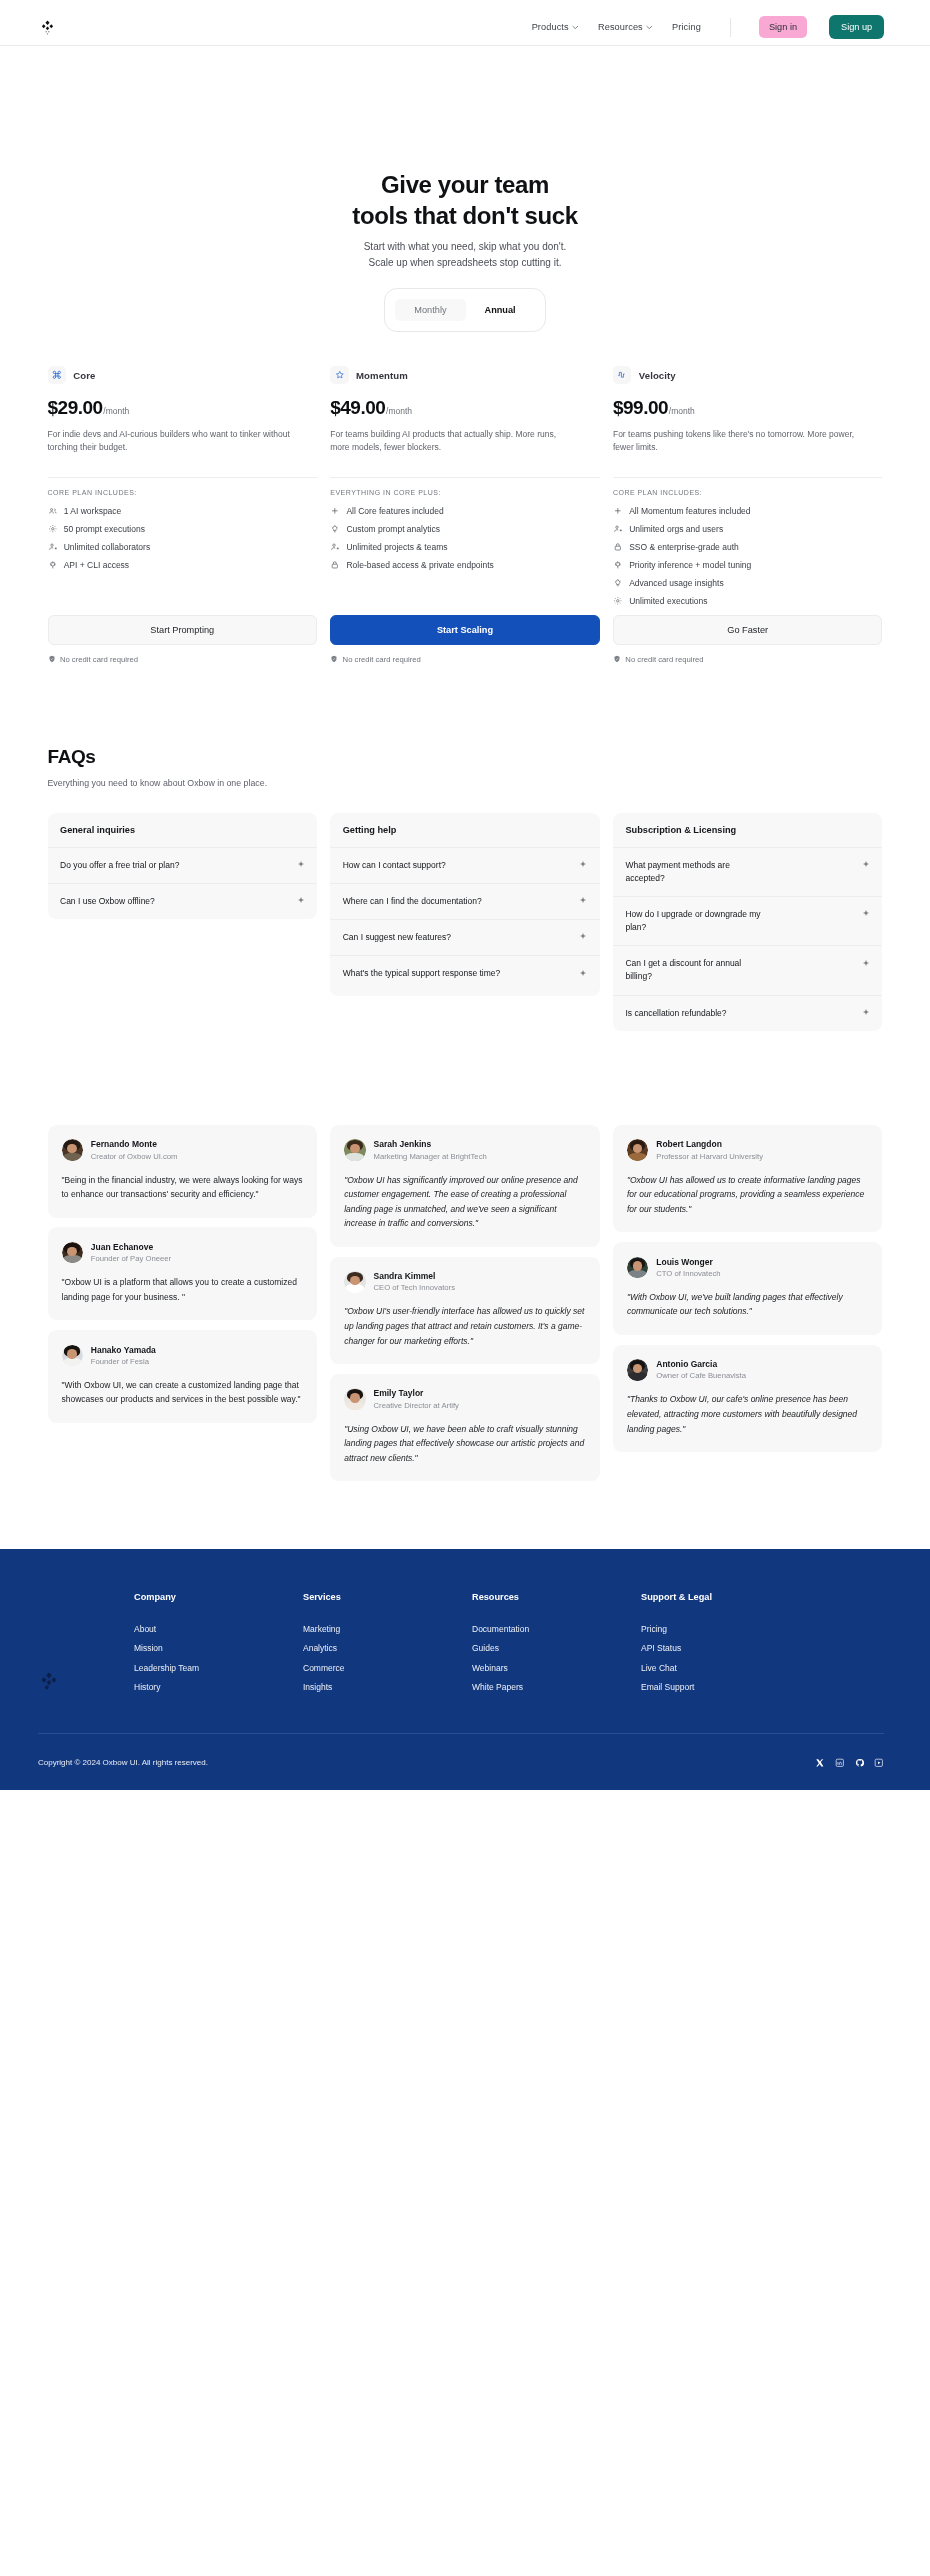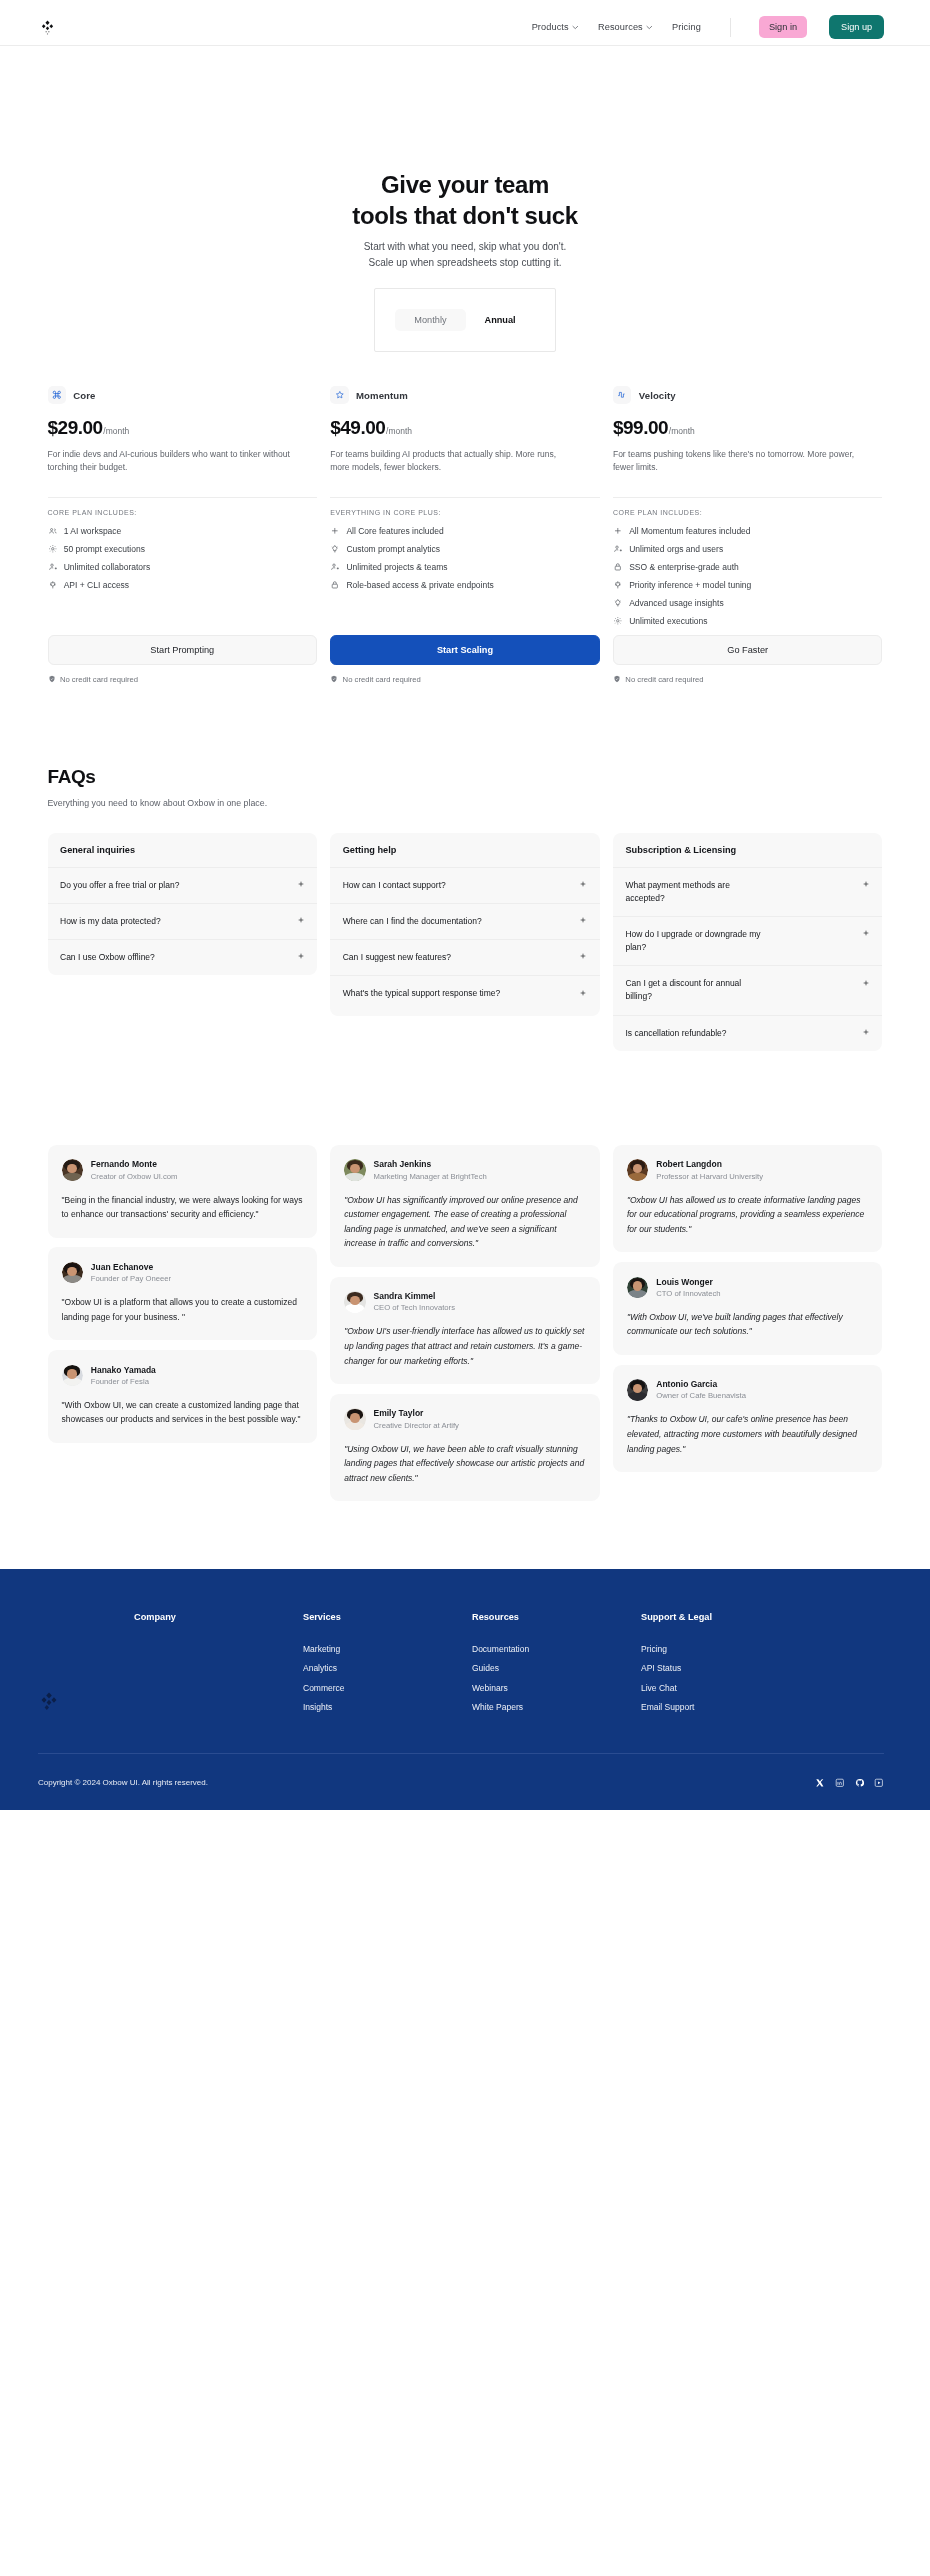--- a/index.html
+++ b/index.html
@@ -49,22 +49,22 @@
     font-size: 24px; line-height: 1.28; font-weight: 700;
     letter-spacing: -0.4px; color: #101114;
   }
   .hero p {
     margin-top: 8px;
     font-size: 10px; line-height: 1.55; color: #4a4e55;
   }
   .toggle-wrap { margin-top: 17.6px; display: flex; justify-content: center; }
   .toggle {
     display: inline-flex; align-items: center;
-    border: 0.7px solid #e8e8e8; border-radius: 2px;
-    background: #ffffff; padding: 20px; overflow: hidden;
+    border: 0.7px solid #e8e8e8; border-radius: 13px;
+    background: #ffffff; padding: 10px; overflow: hidden;
   }
   .toggle-opt {
     font-size: 9.2px; padding: 5.9px 19px; border-radius: 5.1px;
     cursor: pointer; color: #6f737a; background: #f8f8f8;
   }
   .toggle-opt.active { color: #101114; font-weight: 700; background: #ffffff; }
 
   
   .pricing {
     margin: 34px auto 0;
@@ -453,26 +453,20 @@
 
       <div class="faq-card">
         <div class="faq-card-head">General inquiries</div>
         <div class="faq-row">
           <span class="faq-q">Do you offer a free trial or plan?</span>
           <svg class="faq-plus" viewBox="0 0 24 24" fill="none" stroke="#15171b" stroke-width="1.9">
               <path d="M12 5v14M5 12h14"></path>
             </svg>
         </div>
         <div class="faq-row">
-          <span class="faq-q">How is my data protected?</span>
-          <svg class="faq-plus" viewBox="0 0 24 24" fill="none" stroke="#15171b" stroke-width="1.9">
-              <path d="M12 5v14M5 12h14"></path>
-            </svg>
-        </div>
-        <div class="faq-row">
           <span class="faq-q">Can I use Oxbow offline?</span>
           <svg class="faq-plus" viewBox="0 0 24 24" fill="none" stroke="#15171b" stroke-width="1.9">
               <path d="M12 5v14M5 12h14"></path>
             </svg>
         </div>
       </div>
 
       <div class="faq-card">
         <div class="faq-card-head">Getting help</div>
         <div class="faq-row">
@@ -696,20 +690,26 @@
             <path d="M17.4 7.8 20.1 10.8 17.4 13.8 14.7 10.8z"></path>
             <path d="M12 10.6 14.6 13.6 12 16.6 9.4 13.6z"></path>
             <path d="M9.6 16.4 12 19.2 9.6 21.8 7.2 19.2z" opacity=".85"></path>
           </g>
         </svg>
       </span>
 
       <div class="footer-cols">
         <div>
           <div class="fcol-title">Company</div>
+          <div class="fcol-list">
+            <span class="fcol-link">About</span>
+            <span class="fcol-link">Mission</span>
+            <span class="fcol-link">Leadership Team</span>
+            <span class="fcol-link">History</span>
+          </div>
         </div>
         <div>
           <div class="fcol-title">Services</div>
           <div class="fcol-list">
             <span class="fcol-link">Marketing</span>
             <span class="fcol-link">Analytics</span>
             <span class="fcol-link">Commerce</span>
             <span class="fcol-link">Insights</span>
           </div>
         </div>

